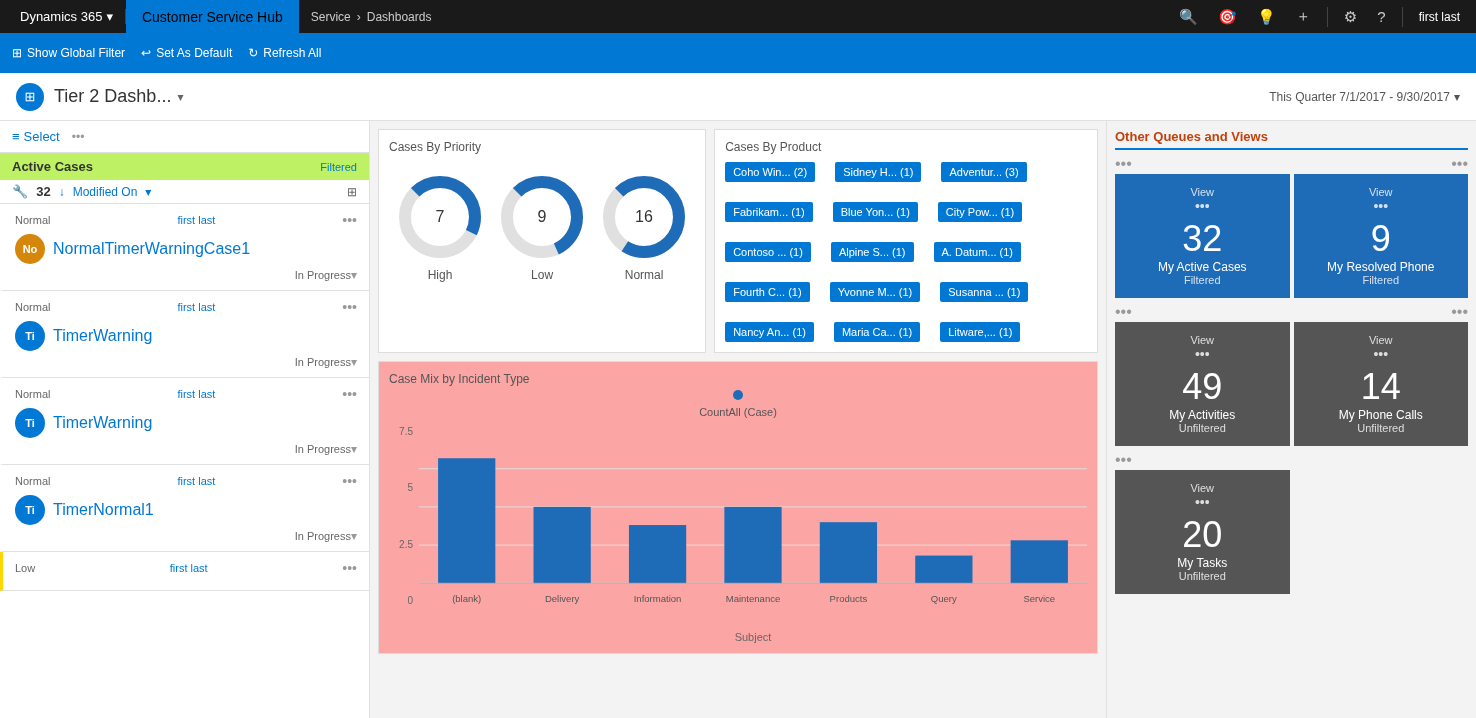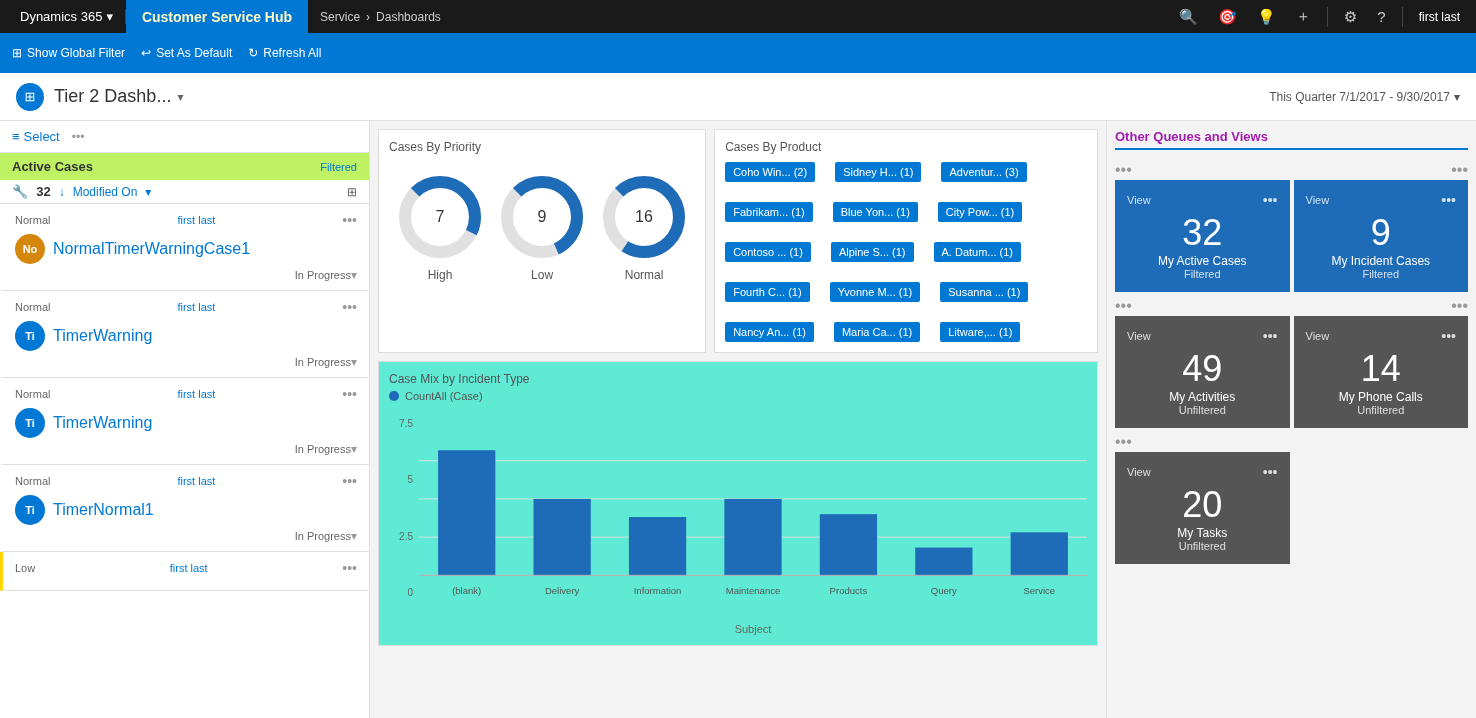--- a/index.html
+++ b/index.html
@@ -9,21 +9,21 @@
     .topbar {
       background: #1a1a1a;
       height: 33px;
       display: flex;
       align-items: center;
       color: #fff;
       padding: 0 8px;
     }
     .topbar-left { display: flex; align-items: center; gap: 0; }
     .topbar-d365 { font-size: 13px; padding: 0 12px; border-right: 1px solid #444; display: flex; align-items: center; gap: 4px; cursor: pointer; color: #fff; text-decoration: none; }
-    .topbar-app { background: #0078d4; padding: 0 16px; height: 33px; display: flex; align-items: center; font-size: 14px; font-weight: 700; color: #fef9c3; }
+    .topbar-app { background: #0078d4; padding: 0 16px; height: 33px; display: flex; align-items: center; font-size: 14px; font-weight: 400; color: #000000; }
     .topbar-breadcrumb { color: #ccc; font-size: 12px; padding: 0 12px; display: flex; align-items: center; gap: 6px; }
     .topbar-right { margin-left: auto; display: flex; align-items: center; gap: 4px; }
     .topbar-icon-btn { background: none; border: none; color: #ccc; cursor: pointer; padding: 4px 8px; font-size: 15px; }
     .topbar-divider { width: 1px; height: 20px; background: #444; margin: 0 4px; }
     .topbar-user { color: #fff; font-size: 12px; padding: 0 8px; }
 
     
     .toolbar {
       background: #0078d4;
       height: 40px;
@@ -148,54 +148,54 @@
       background: #0078d4;
       color: #fff;
       font-size: 11px;
       padding: 4px 8px;
       border-radius: 2px;
       cursor: pointer;
     }
 
     
     .bar-chart-card {
-      background: #5eead4;
+      background: #fca5a5;
       border: 1px solid #ddd;
       padding: 10px;
     }
     .bar-chart-header { font-size: 12px; color: #555; margin-bottom: 4px; }
-    .bar-legend { display: flex; align-items: center; gap: 6px; margin-bottom: 16px; }
+    .bar-legend { display: flex; align-items: center; gap: 6px; margin-bottom: 8px; flex-direction: column; }
     .bar-legend-dot { width: 10px; height: 10px; border-radius: 50%; background: #1e6bb8; }
     .bar-legend-text { font-size: 11px; color: #555; }
 
     
     .right-panel {
       width: 370px;
       background: #f3f3f3;
       border-left: 1px solid #e0e0e0;
       padding: 8px;
       overflow-y: auto;
     }
-    .right-panel-title { font-size: 13px; color: #a21caf; font-weight: 600; margin-bottom: 10px; border-bottom: 2px solid #0078d4; padding-bottom: 4px; }
+    .right-panel-title { font-size: 13px; color: #c2410c; font-weight: 600; margin-bottom: 4px; border-bottom: 2px solid #0078d4; padding-bottom: 4px; }
     .queue-grid { display: grid; grid-template-columns: 1fr 1fr; gap: 4px; }
     .queue-spacer { height: 20px; display: flex; align-items: center; justify-content: space-between; }
     .queue-dots { color: #999; font-size: 16px; cursor: pointer; }
     .queue-card {
       padding: 12px;
       color: #fff;
       cursor: pointer;
       position: relative;
       min-height: 90px;
       display: flex;
       flex-direction: column;
       justify-content: center;
     }
     .queue-card-blue { background: #1e6bb8; }
     .queue-card-gray { background: #555; }
-    .queue-card-header { display: flex; align-items: center; justify-content: space-between; margin-bottom: 4px; }
+    .queue-card-header { display: flex; align-items: center; justify-content: space-between; margin-bottom: 4px; flex-direction: column; }
     .queue-view { font-size: 11px; color: rgba(255,255,255,0.8); }
     .queue-more { color: rgba(255,255,255,0.8); cursor: pointer; font-size: 14px; }
     .queue-number { font-size: 36px; font-weight: 300; text-align: center; }
     .queue-label { font-size: 12px; text-align: center; }
     .queue-sub { font-size: 11px; text-align: center; color: rgba(255,255,255,0.8); }
 
     
     ::-webkit-scrollbar { width: 6px; }
     ::-webkit-scrollbar-track { background: #f1f1f1; }
     ::-webkit-scrollbar-thumb { background: #ccc; border-radius: 3px; }
@@ -480,21 +480,21 @@
         <div class="queue-number">32</div>
         <div class="queue-label">My Active Cases</div>
         <div class="queue-sub">Filtered</div>
       </div>
       <div class="queue-card queue-card-blue">
         <div class="queue-card-header">
           <span class="queue-view">View</span>
           <span class="queue-more">•••</span>
         </div>
         <div class="queue-number">9</div>
-        <div class="queue-label">My Incident Cases</div>
+        <div class="queue-label">My Resolved Phone</div>
         <div class="queue-sub">Filtered</div>
       </div>
     </div>
 
     <div class="queue-spacer" style="margin-top:4px;">
       <span class="queue-dots">•••</span>
       <span class="queue-dots">•••</span>
     </div>
 
     <div class="queue-grid">

